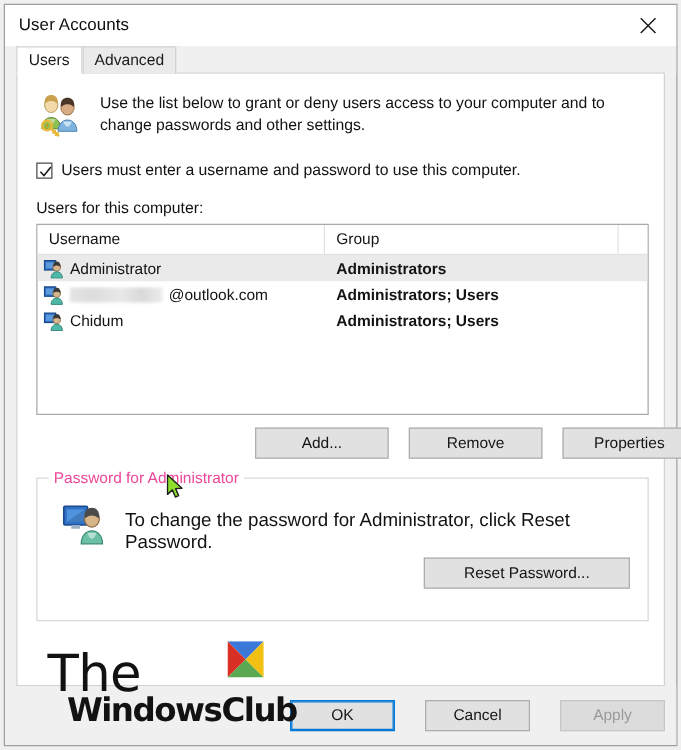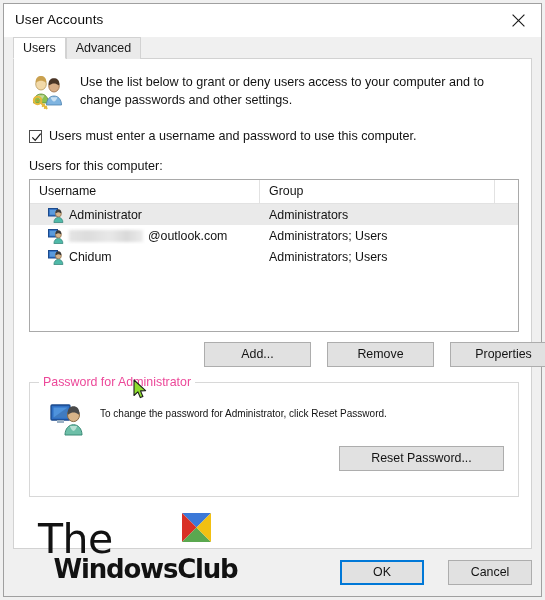--- a/index.html
+++ b/index.html
@@ -208,22 +208,22 @@
   }
   .lv-row.selected { background: #eaeaea; }
   .lv-cell {
     font-size: 12.4px;
     color: #131313;
     white-space: nowrap;
     overflow: hidden;
     display: flex;
     align-items: center;
   }
-  .lv-cell.c1 { width: 230px; flex: 0 0 230px; padding-left: 18px; box-sizing: border-box; gap: 5px; }
-  .lv-cell.c2 { width: 235px; flex: 0 0 235px; padding-left: 9px; box-sizing: border-box; }
+  .lv-cell.c1 { width: 230px; flex: 0 0 230px; padding-left: 5px; box-sizing: border-box; gap: 5px; }
+  .lv-cell.c2 { width: 235px; flex: 0 0 235px; padding-left: 9px; box-sizing: border-box; font-weight: bold; }
   .icon-user-sm { width: 16px; height: 16px; flex: 0 0 16px; }
 
   .redacted {
     display: inline-block;
     width: 74px;
     height: 12px;
     background: linear-gradient(90deg,#e4e4e4 0%,#dcdcdc 25%,#e8e8e8 55%,#d9d9d9 78%,#ececec 100%);
     filter: blur(1.4px);
     vertical-align: middle;
     border-radius: 1px;
@@ -294,21 +294,21 @@
   }
   .gb-inner {
     position: absolute;
     left: 20px;
     top: 18px;
     right: 14px;
     display: flex;
     gap: 14px;
   }
   .gb-text {
-    font-size: 10px;
+    font-size: 15px;
     color: #121212;
     padding-top: 7px;
   }
   .icon-pc-user { width: 36px; height: 36px; flex: 0 0 36px; }
   .reset-btn {
     position: absolute;
     right: 14px;
     top: 63px;
     width: 165px;
     height: 25px;
@@ -509,20 +509,21 @@
         </div>
         <button class="btn reset-btn">Reset Password...</button>
       </div>
 
     </div>
 
     <div class="footer">
       <div class="footer-buttons">
         <button class="btn default-focus">OK</button>
         <button class="btn">Cancel</button>
+        <button class="btn disabled">Apply</button>
       </div>
     </div>
 
   </div>
 
   <div class="watermark">
     <div class="wm-the">The</div>
     <div class="wm-wc">WindowsClub</div>
     <span class="wm-logo">
       <svg viewBox="0 0 29 29" width="29" height="29">

